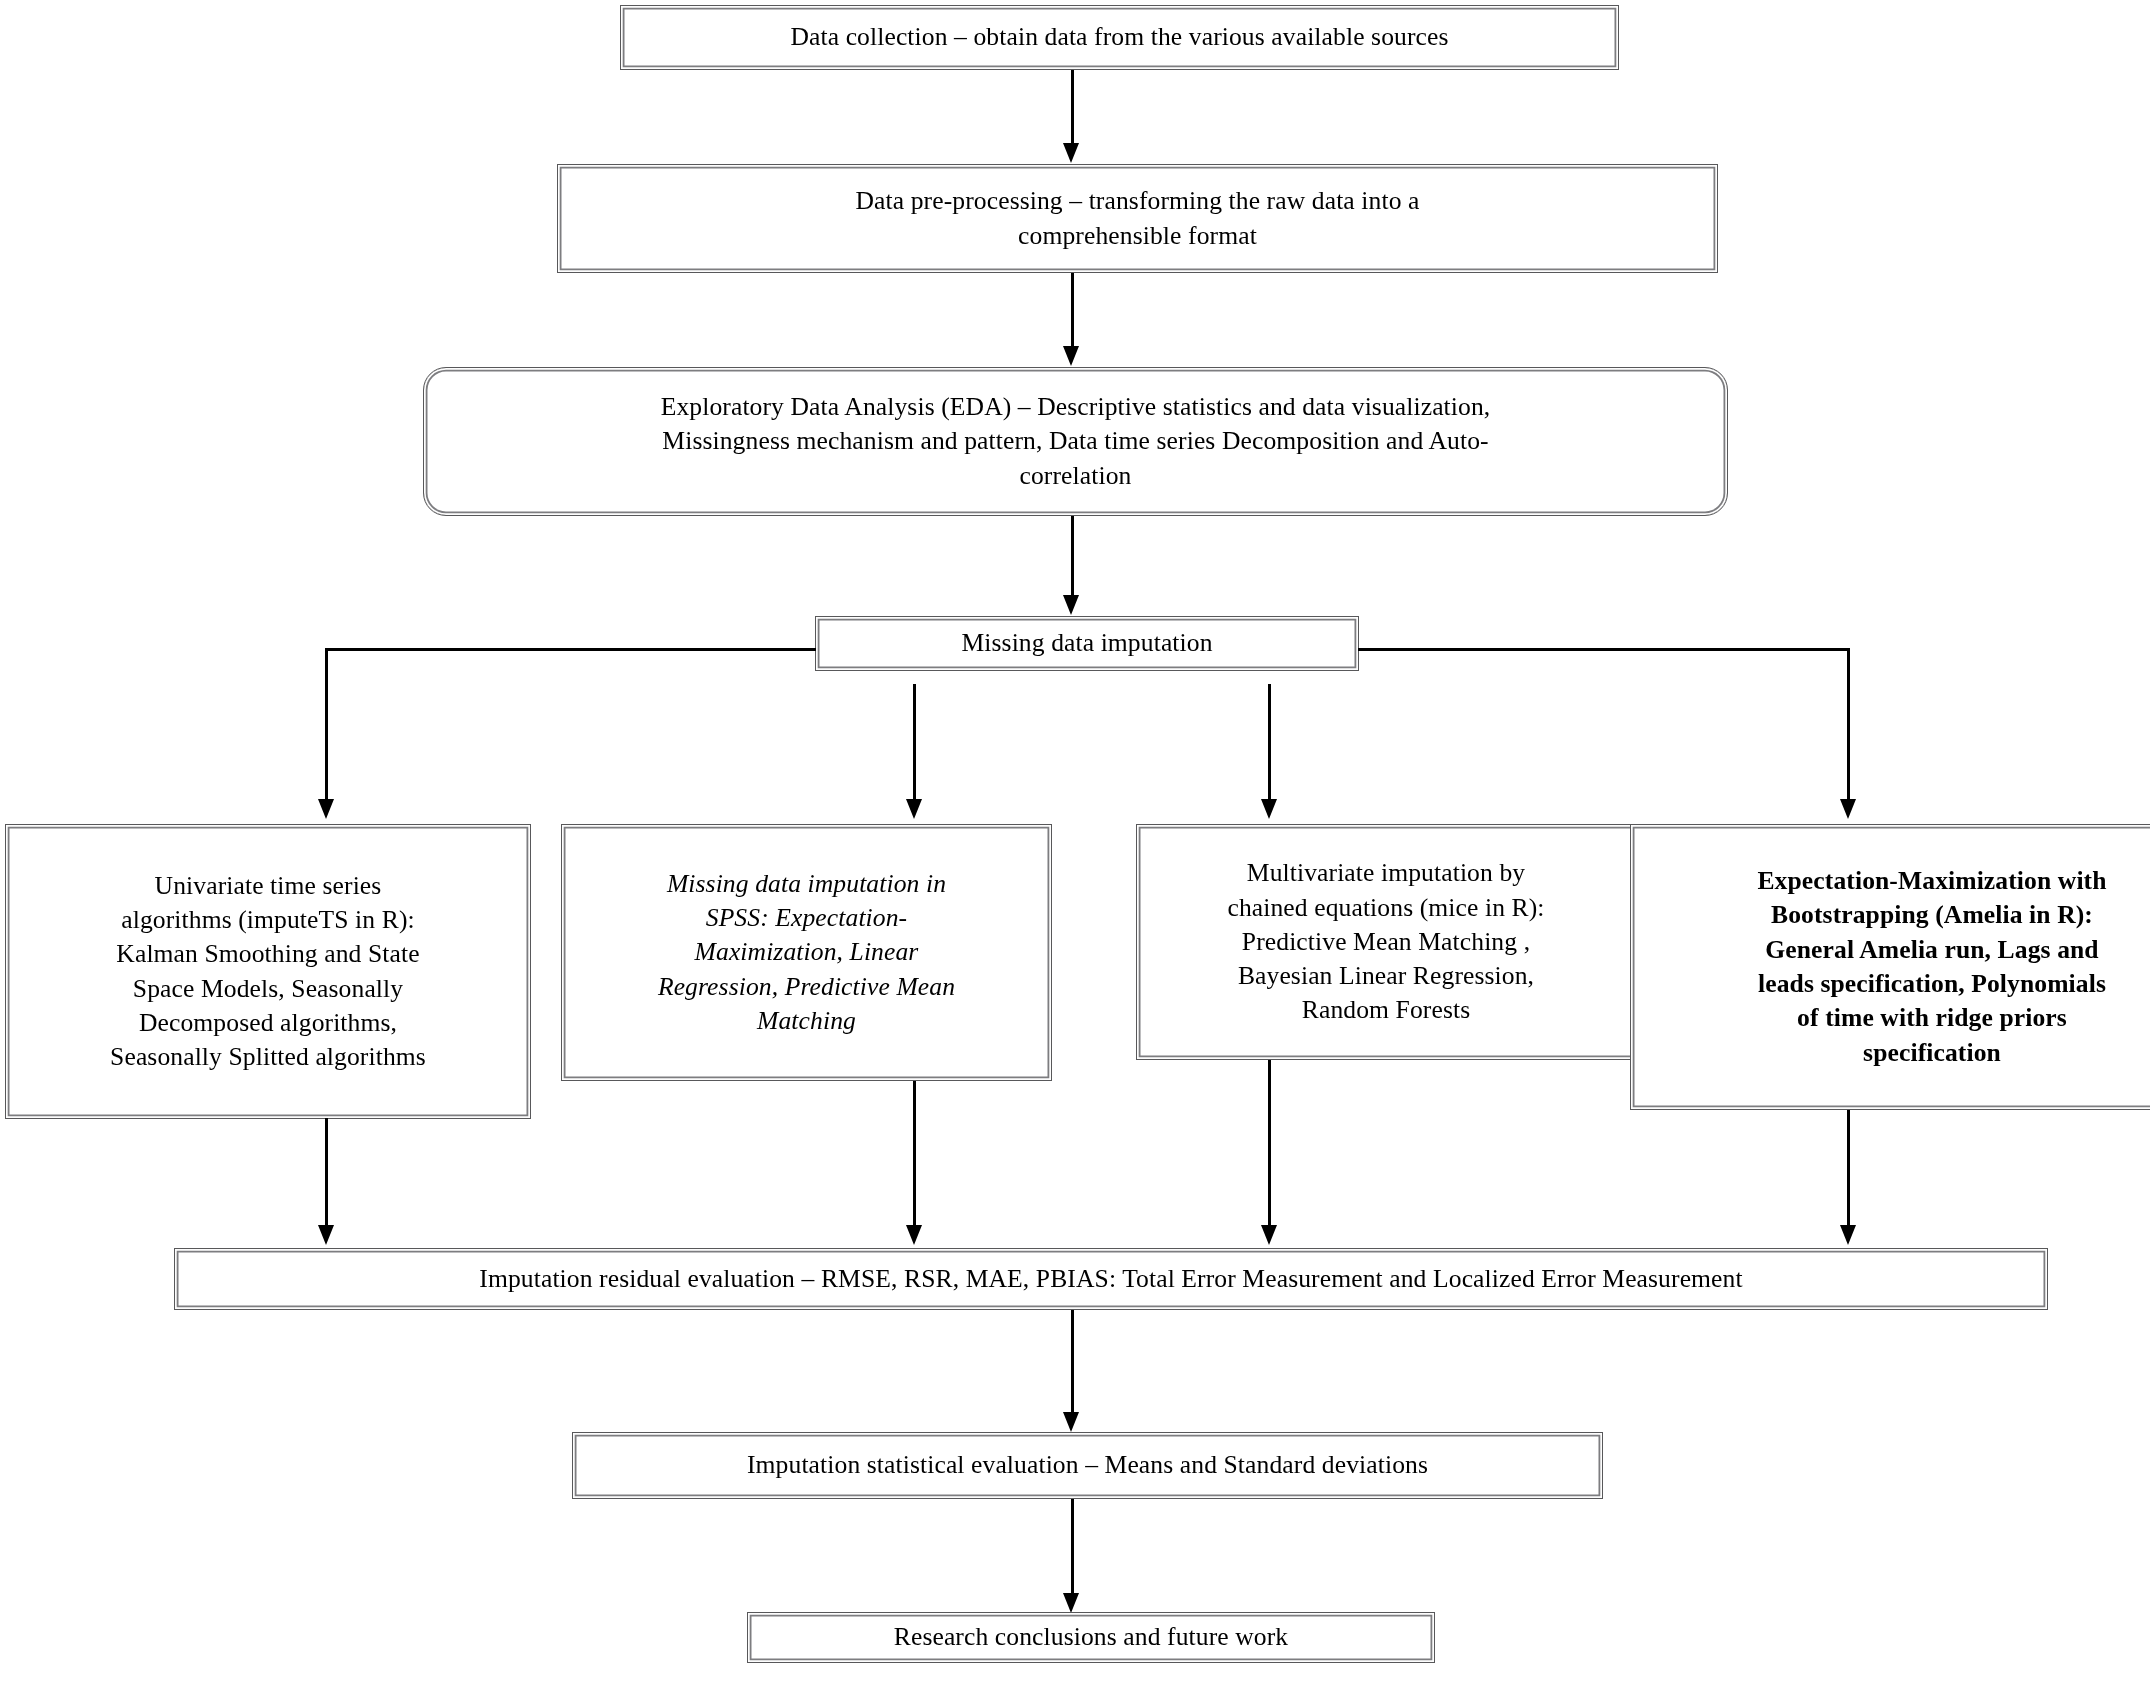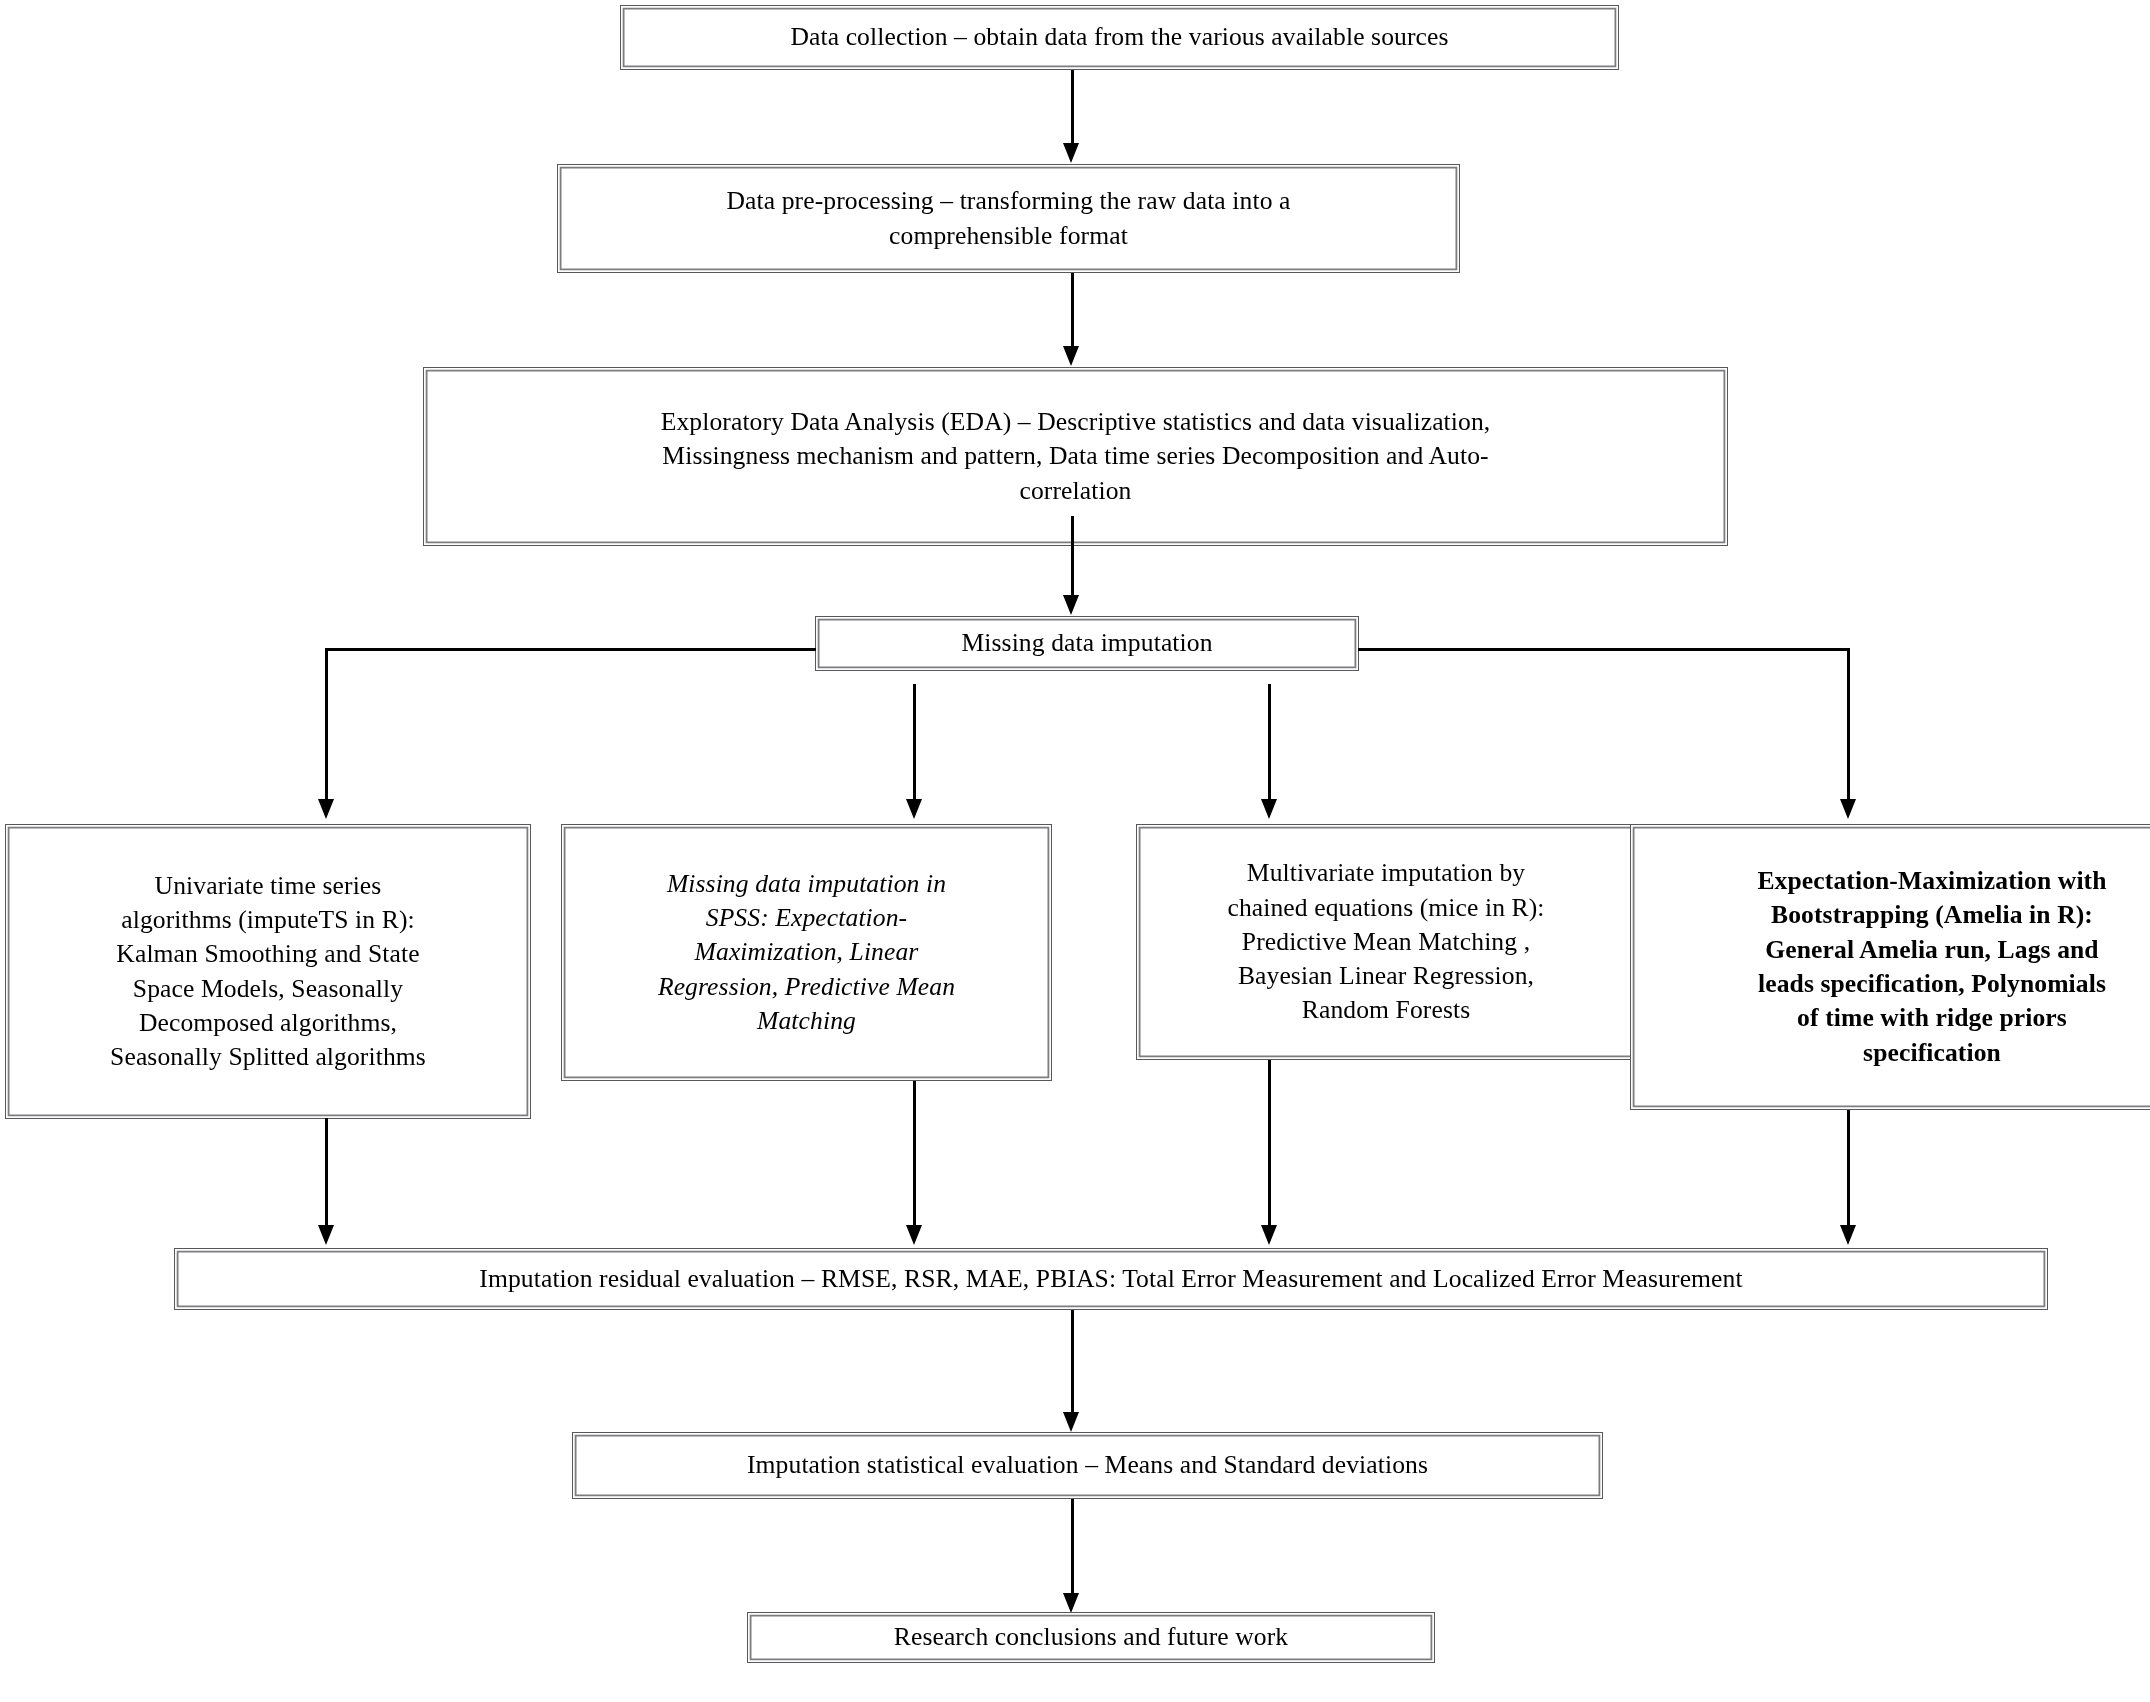--- a/index.html
+++ b/index.html
@@ -41,31 +41,31 @@
 
 <div id="stage">
 
   <div class="node" style="left:572px;top:4.6px;width:999px;height:65px;margin-left:48px;">
     <span class="txt">Data collection – obtain data from the various available sources</span>
   </div>
 
   <div class="ln v" style="left:1071px;top:70px;height:74px;"></div>
   <div class="arrow" style="left:1063px;top:143px;"></div>
 
-  <div class="node" style="left:557px;top:164px;width:903px;height:109px;">
+  <div class="node" style="left:557px;top:164px;width:1161px;height:109px;">
     <span class="txt">
       <span>Data pre-processing – transforming the raw data into a</span><br>
       <span>comprehensible format</span>
     </span>
   </div>
 
   <div class="ln v" style="left:1071px;top:273px;height:74px;"></div>
   <div class="arrow" style="left:1063px;top:346px;"></div>
 
-  <div class="node" style="left:423px;top:367px;width:1305px;height:179px;">
+  <div class="node" style="left:423px;top:367px;width:1305px;height:149px;border-radius:23px;">
     <span class="txt">
       <span>Exploratory Data Analysis (EDA) – Descriptive statistics and data visualization,</span><br>
       <span>Missingness mechanism and pattern, Data time series Decomposition and Auto-</span><br>
       <span>correlation</span>
     </span>
   </div>
 
   <div class="ln v" style="left:1071px;top:516px;height:80px;"></div>
   <div class="arrow" style="left:1063px;top:595px;"></div>
 

